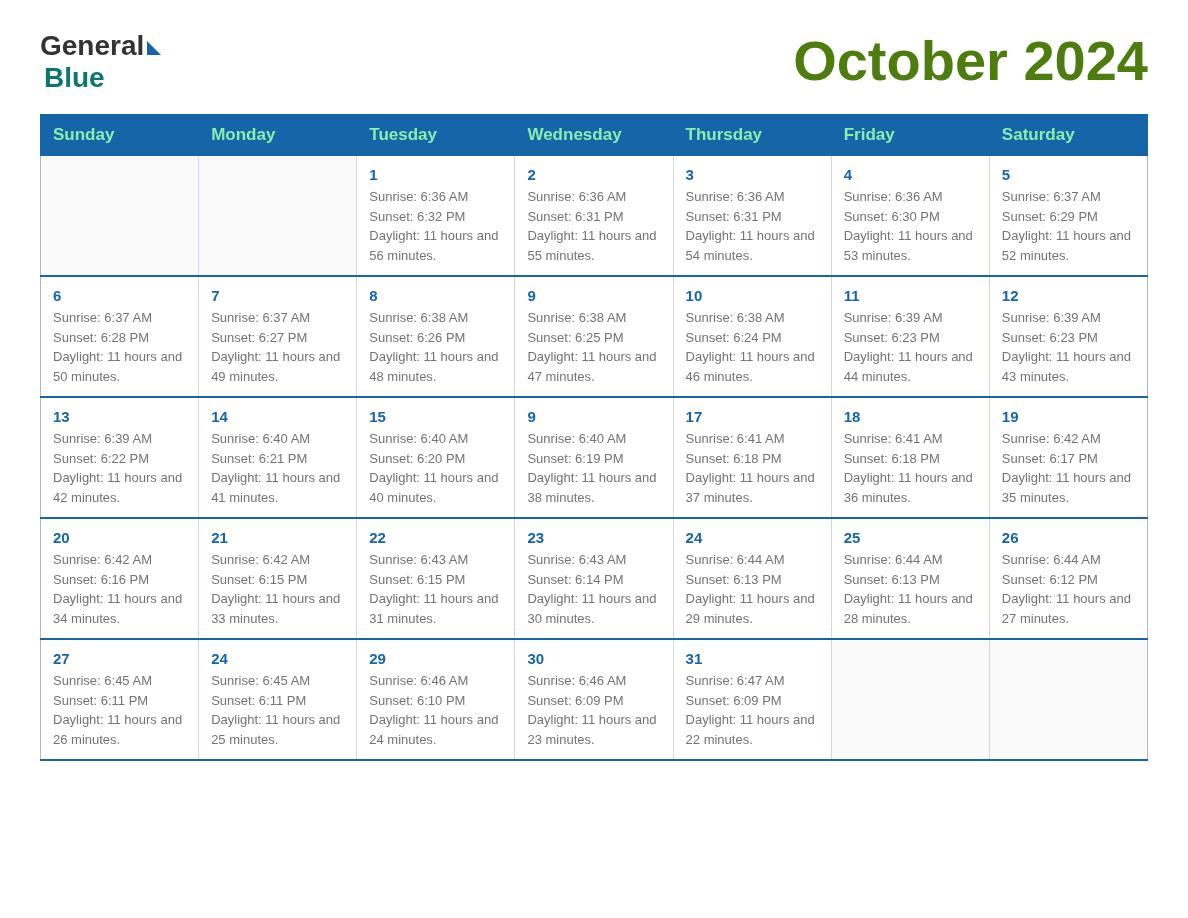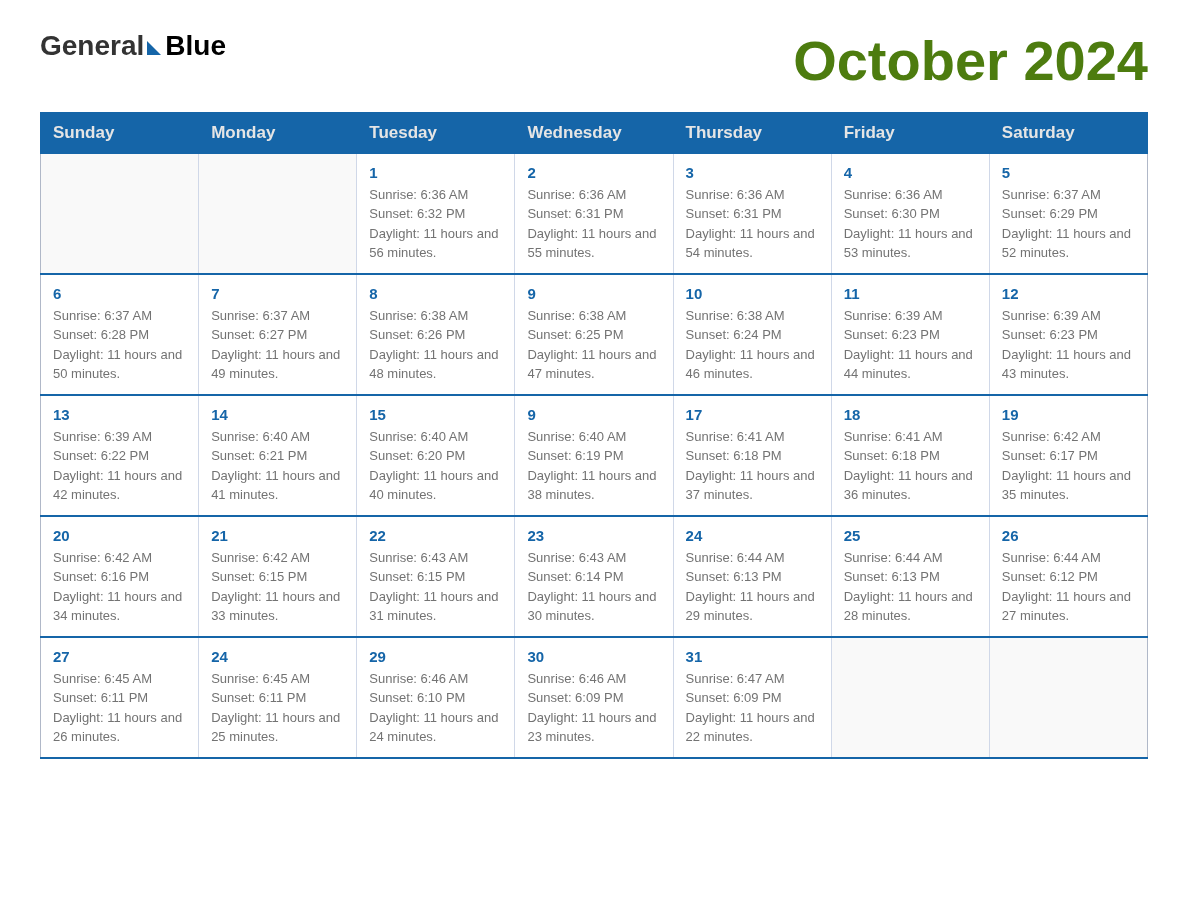--- a/index.html
+++ b/index.html
@@ -13,21 +13,21 @@
 
     
     .header {
       display: flex;
       justify-content: space-between;
       align-items: flex-start;
       margin-bottom: 20px;
     }
     .logo-area {
       display: flex;
-      flex-direction: row;
+      flex-direction: column;
       align-items: flex-start;
     }
     .logo-text {
       display: flex;
       align-items: center;
       font-size: 28px;
       font-weight: bold;
     }
     .logo-general {
       color: #333333;
@@ -36,21 +36,21 @@
       display: inline-block;
       width: 0;
       height: 0;
       border-left: 14px solid #1565a8;
       border-top: 14px solid transparent;
       border-bottom: 0px solid transparent;
       margin-left: 3px;
       margin-top: 4px;
     }
     .logo-blue {
-      color: #000000;
+      color: #0f766e;
       font-size: 28px;
       font-weight: bold;
     }
     .title-area {
       text-align: right;
     }
     .month-title {
       font-size: 56px;
       font-weight: bold;
       color: #4d7c0f;
@@ -63,21 +63,21 @@
     }
 
     
     .calendar-table {
       width: 100%;
       border-collapse: collapse;
       border: 1px solid #b0b8c8;
     }
     .calendar-table thead tr th {
       background-color: #1565a8;
-      color: #e5e5e5;
+      color: #86efac;
       font-size: 17px;
       font-weight: bold;
       padding: 10px 12px;
       text-align: left;
       border: 1px solid #1565a8;
     }
     .calendar-table tbody tr {
       border-bottom: 2px solid #1565a8;
     }
     .calendar-table tbody tr td {

